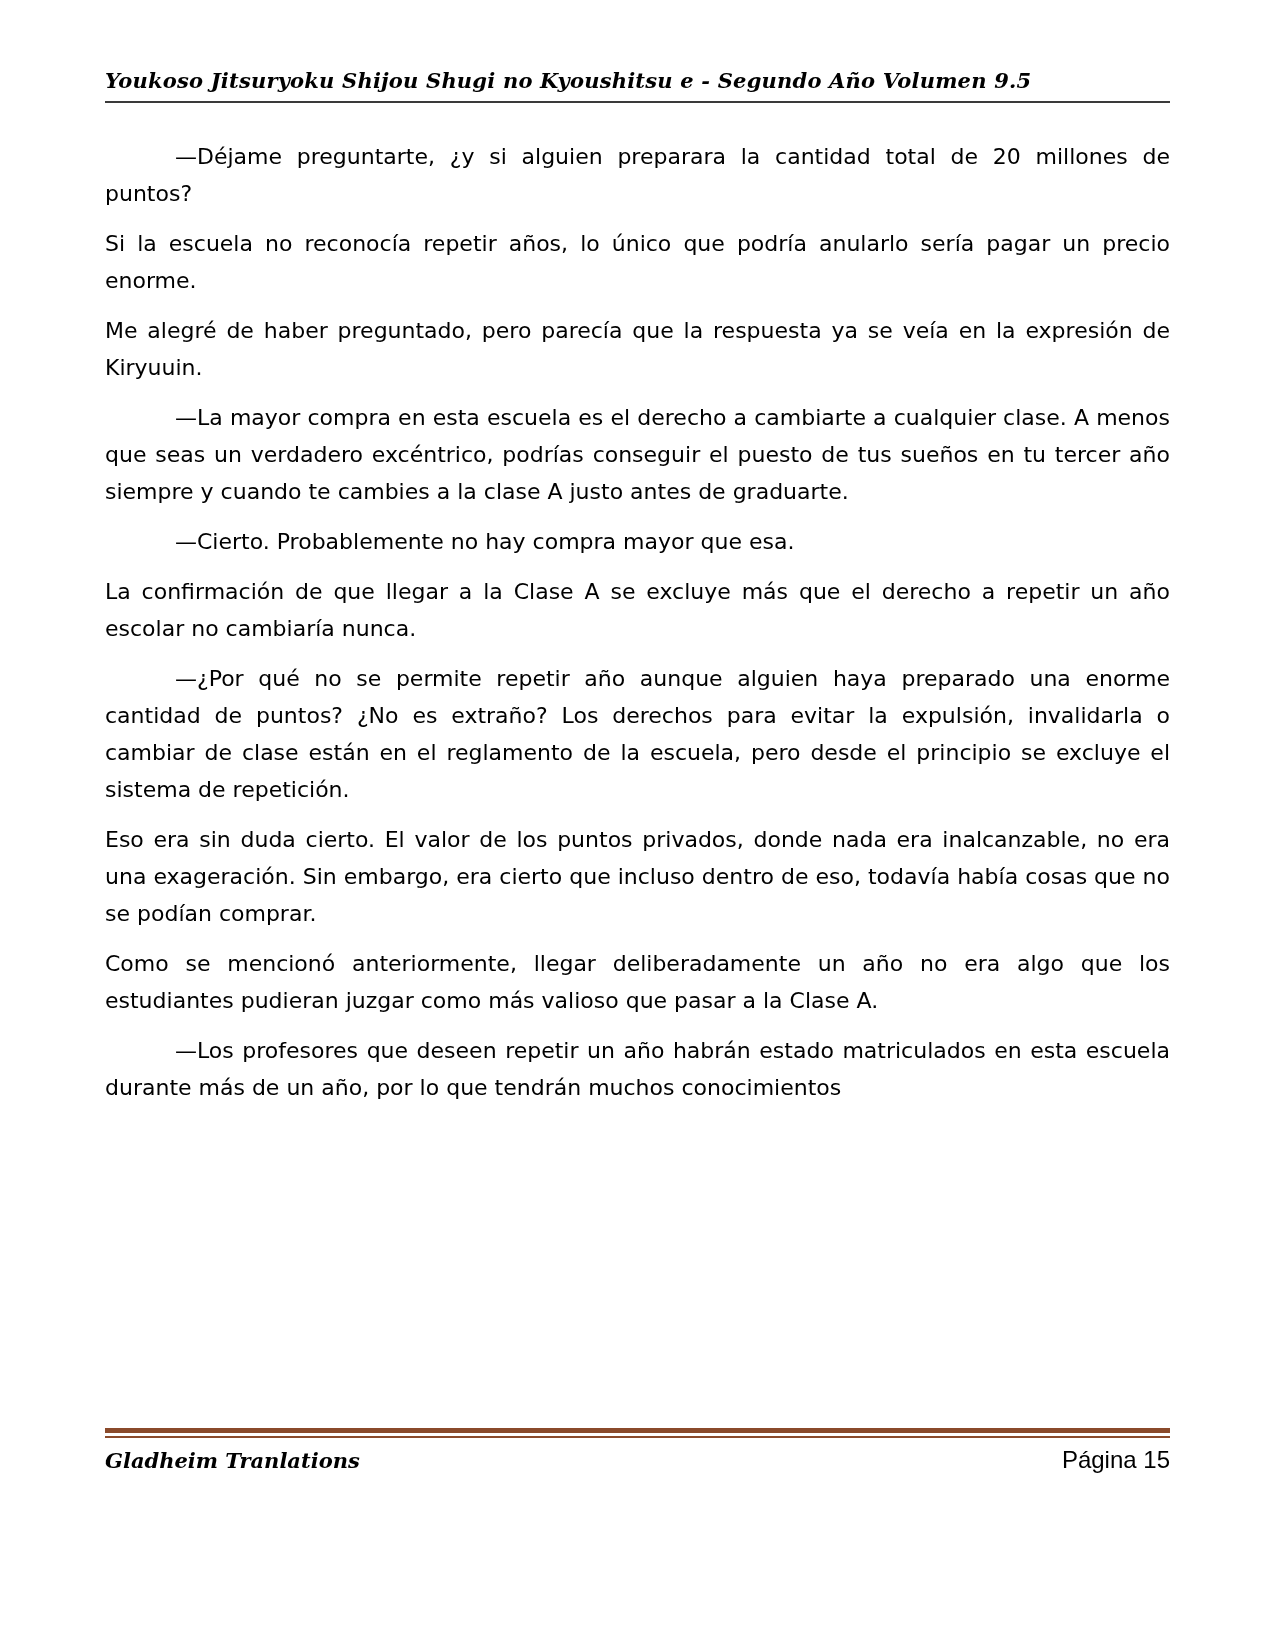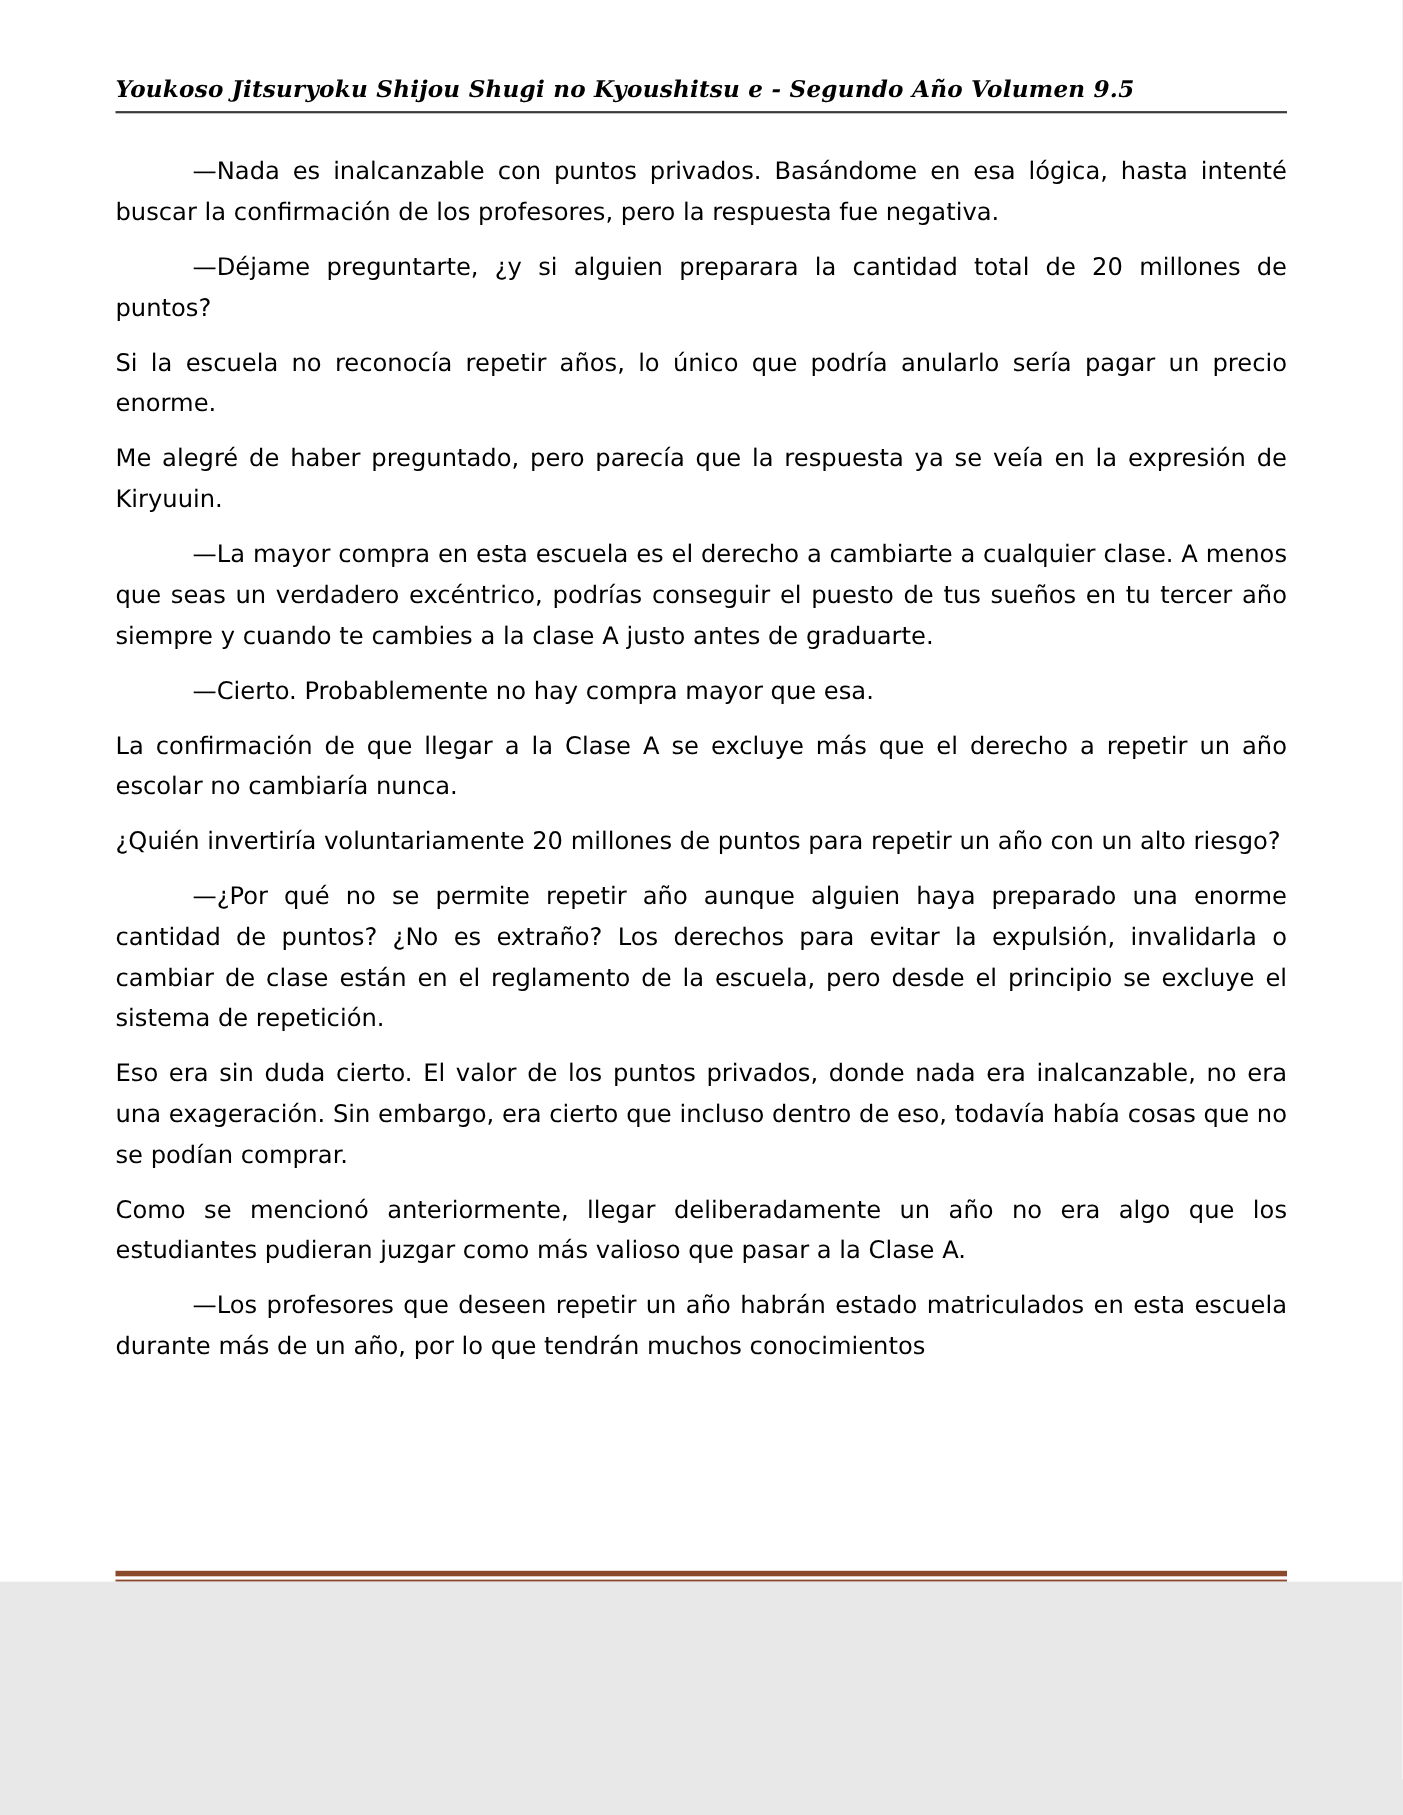--- a/index.html
+++ b/index.html
@@ -3,21 +3,21 @@
 <meta charset="utf-8">
 <style>
   html, body {
     margin: 0;
     padding: 0;
     background: #e8e8e8;
   }
   .page {
     position: relative;
     width: 1275px;
-    height: 1438px;
+    height: 1650px;
     margin: 0 auto;
     background: #ffffff;
     overflow: hidden;
     font-family: "DejaVu Sans", "Liberation Sans", sans-serif;
     color: #000000;
   }
   .header {
     position: absolute;
     top: 68px;
     left: 105px;
@@ -79,28 +79,26 @@
 </head>
 <body>
 
 <div class="page" style="--rule-color: #8a4a2b; color: rgb(0, 0, 0);">
 
   <div class="header">
     <span>Youkoso Jitsuryoku Shijou Shugi no Kyoushitsu e - Segundo Año Volumen 9.5</span>
   </div>
 
   <div class="body-text">
-      <p class="para indent">—Nada es inalcanzable con puntos privados. Basándome en esa lógica, hasta intenté buscar la confirmación de los profesores, pero la respuesta fue negativa.</p>
       <p class="para indent">—Déjame preguntarte, ¿y si alguien preparara la cantidad total de 20 millones de puntos?</p>
       <p class="para">Si la escuela no reconocía repetir años, lo único que podría anularlo sería pagar un precio enorme.</p>
       <p class="para">Me alegré de haber preguntado, pero parecía que la respuesta ya se veía en la expresión de Kiryuuin.</p>
       <p class="para indent">—La mayor compra en esta escuela es el derecho a cambiarte a cualquier clase. A menos que seas un verdadero excéntrico, podrías conseguir el puesto de tus sueños en tu tercer año siempre y cuando te cambies a la clase A justo antes de graduarte.</p>
       <p class="para indent">—Cierto. Probablemente no hay compra mayor que esa.</p>
       <p class="para">La confirmación de que llegar a la Clase A se excluye más que el derecho a repetir un año escolar no cambiaría nunca.</p>
-      <p class="para">¿Quién invertiría voluntariamente 20 millones de puntos para repetir un año con un alto riesgo?</p>
       <p class="para indent">—¿Por qué no se permite repetir año aunque alguien haya preparado una enorme cantidad de puntos? ¿No es extraño? Los derechos para evitar la expulsión, invalidarla o cambiar de clase están en el reglamento de la escuela, pero desde el principio se excluye el sistema de repetición.</p>
       <p class="para">Eso era sin duda cierto. El valor de los puntos privados, donde nada era inalcanzable, no era una exageración. Sin embargo, era cierto que incluso dentro de eso, todavía había cosas que no se podían comprar.</p>
       <p class="para">Como se mencionó anteriormente, llegar deliberadamente un año no era algo que los estudiantes pudieran juzgar como más valioso que pasar a la Clase A.</p>
       <p class="para indent">—Los profesores que deseen repetir un año habrán estado matriculados en esta escuela durante más de un año, por lo que tendrán muchos conocimientos</p>
     </div>
 
   <div class="footer-rule"></div>
 
   <div class="footer">
     <span class="footer-left">Gladheim Tranlations</span>

